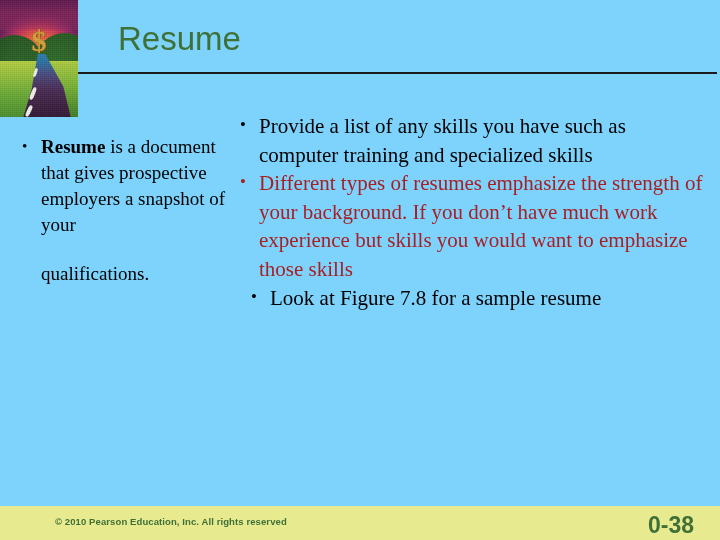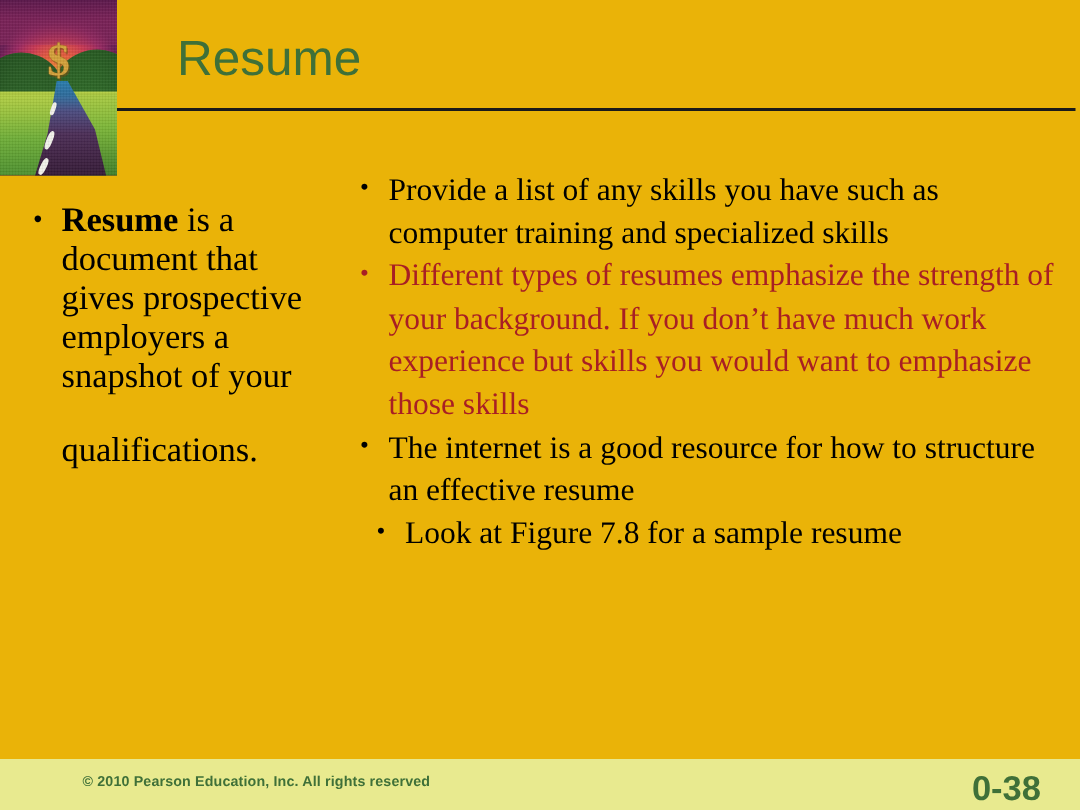--- a/index.html
+++ b/index.html
@@ -13,21 +13,21 @@
     overflow: hidden;
     font-family: "Liberation Serif", serif;
     position: relative;
   }
 
   #slide {
     position: absolute;
     left: 0; top: 0;
     width: 720px;
     height: 540px;
-    background: #eab308;
+    background: #7dd3fc;
     overflow: hidden;
   }
 
   
   #art {
     position: absolute;
     left: 0px;
     top: 0px;
     width: 78px;
     height: 117px;
@@ -160,21 +160,21 @@
     position: absolute;
     left: 8px;
     top: -0.06em;
     font-size: 0.80em;
     line-height: inherit;
     color: inherit;
   }
 
   
   #col-left ul.bullets > li {
-    font-size: 23px;
+    font-size: 19px;
     line-height: 26px;
   }
   #col-left .lead {
     font-weight: bold;
   }
   #col-left .tail {
     display: block;
     margin-top: 23px;
   }
 
@@ -256,21 +256,20 @@
         <span class="lead">Resume</span><span> is a document that gives prospective employers a snapshot of your</span>
         <span class="tail">qualifications.</span>
       </li>
     </ul>
   </div>
 
   <div id="col-right">
     <ul class="bullets">
       <li>Provide a list of any skills you have such as computer training and specialized skills</li>
       <li class="red">Different types of resumes emphasize the strength of your background. If you don’t have much work experience but skills you would want to emphasize those skills</li>
-      <li>The internet is a good resource for how to structure an effective resume</li>
       <li class="indented">Look at Figure 7.8 for a sample resume</li>
     </ul>
   </div>
 
   <div id="footer">
     <div id="footer-copy">© 2010 Pearson Education, Inc. All rights reserved</div>
     <div id="footer-page">0-38</div>
   </div>
 
 </div>

